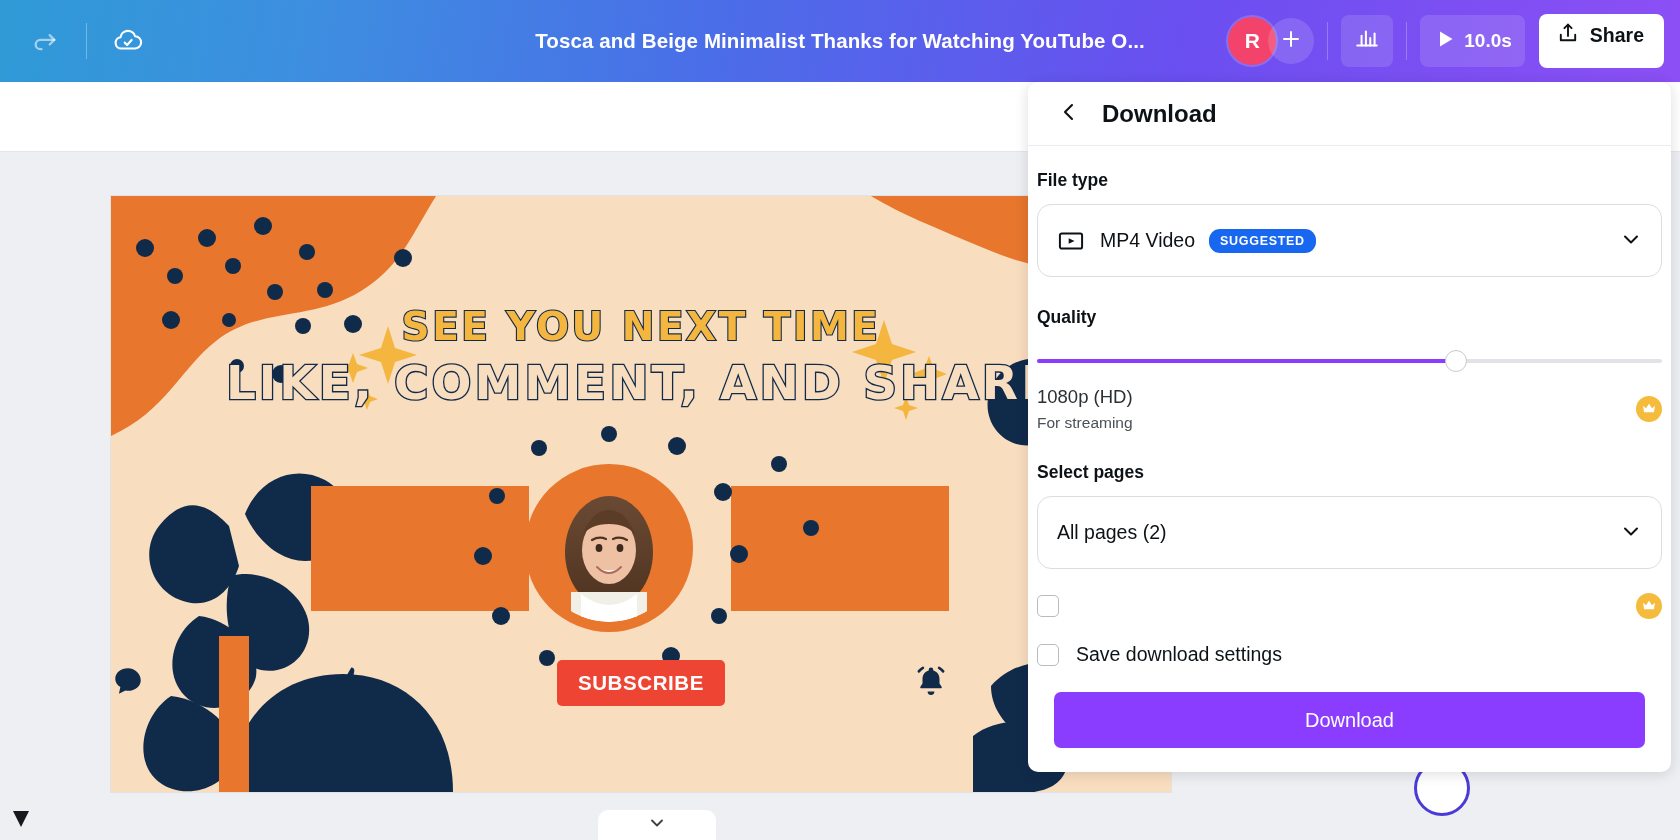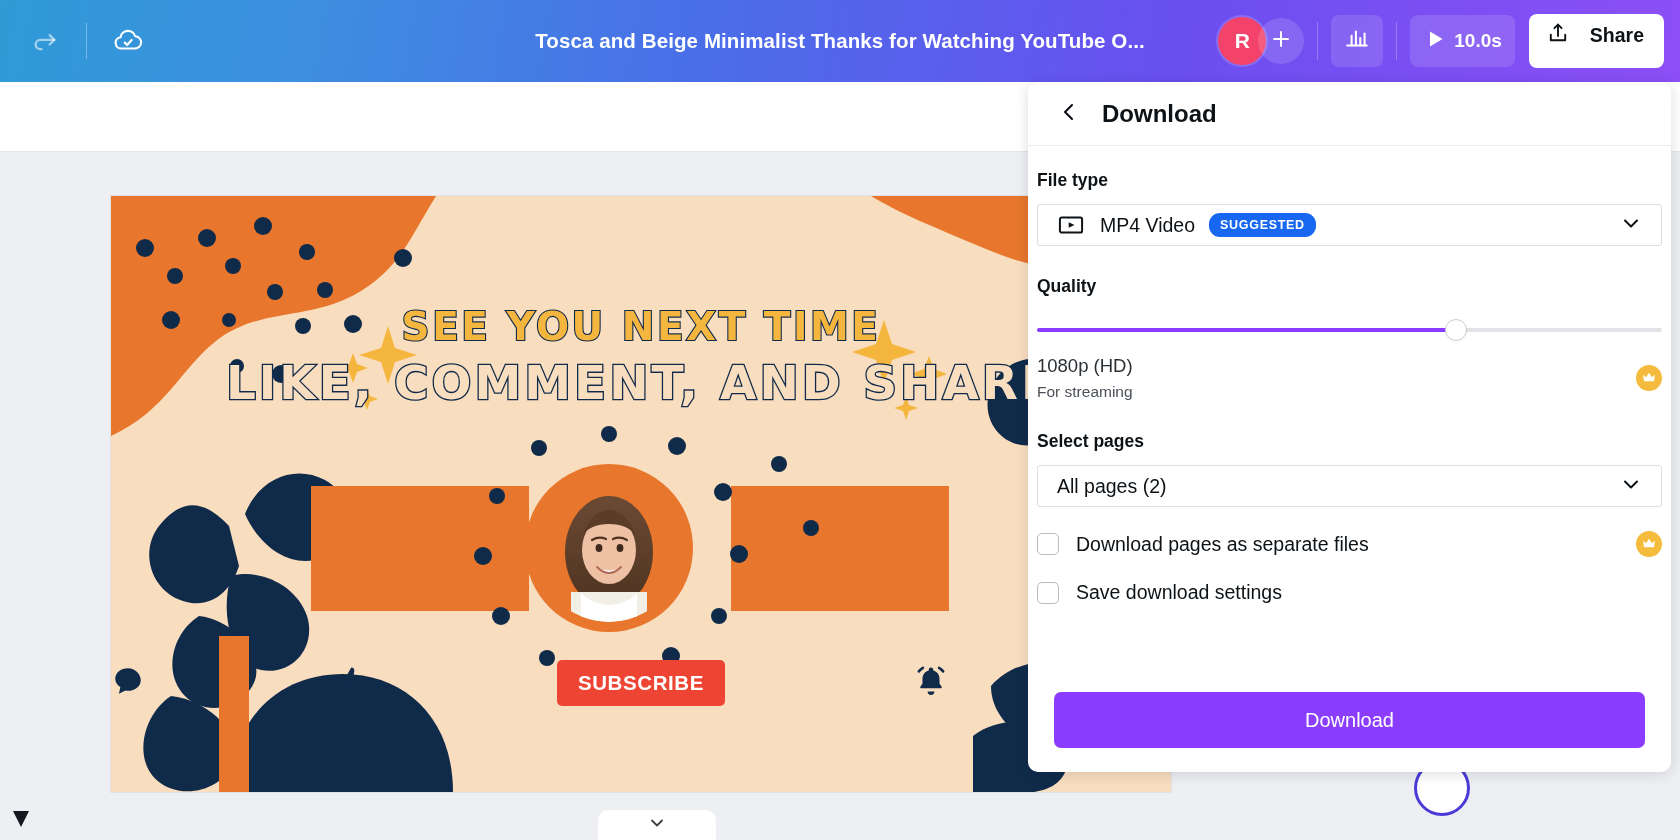--- a/index.html
+++ b/index.html
@@ -58,21 +58,21 @@
   .hdr-sep { width: 1px; height: 38px; background: rgba(255,255,255,.25); margin: 0 13px; }
   .tool-btn {
     height: 52px; border-radius: 8px; padding: 0 13px;
     background: rgba(255,255,255,.13);
     display: flex; align-items: center; gap: 7px;
     cursor: pointer;
   }
   .tool-btn .dur { color: #fff; font-size: 19px; font-weight: bold; }
   .share-btn {
     height: 54px; border-radius: 8px; background: #fff;
-    display: flex; align-items: center; gap: 20px;
+    display: flex; align-items: center; gap: 10px;
     padding: 0 20px 11px 17px; margin-left: 14px; cursor: pointer;
   }
   .share-btn span { color: #0d1216; font-size: 19.5px; font-weight: bold; }
 
   
   .subbar {
     position: absolute; left: 0; top: 82px; width: 1680px; height: 70px;
     background: #fff; border-bottom: 1px solid #e4e6ea;
     z-index: 20;
   }
@@ -173,21 +173,21 @@
   }
   .panel-head h2 { font-size: 24px; font-weight: bold; color: #0d1216; }
   .back-btn { width: 30px; height: 30px; display:flex; align-items:center; justify-content:center; cursor: pointer; }
 
   .panel-body { padding: 24px 9px 0; flex: 1 1 auto; }
 
   .field-label { font-size: 17.5px; font-weight: bold; color: #0d1216; margin-bottom: 13px; }
   .field-label.spaced { margin-top: 30px; }
 
   .select-box {
-    height: 42px; border: 1.6px solid #dcdde1; border-radius: 3px;
+    height: 73px; border: 1.6px solid #dcdde1; border-radius: 14px;
     display: flex; align-items: center; padding: 0 18px 0 19px;
     cursor: pointer; background: #fff;
   }
   .select-box .sel-text { font-size: 19.5px; color: #0d1216; }
   .select-box .grow { flex: 1 1 auto; }
   .mp4-icon { margin-right: 15px; display: flex; }
   .badge {
     background: #1767f1; color: #fff;
     font-size: 12.5px; font-weight: bold; letter-spacing: .7px;
     padding: 5px 11px; border-radius: 11px; margin-left: 14px;
@@ -529,21 +529,20 @@
         <span class="grow"></span>
         <span>
           <svg width="24" height="24" viewBox="0 0 24 24" fill="none" stroke="#0d1216" stroke-width="2" stroke-linecap="round" stroke-linejoin="round">
             <path d="M6 9.5l6 6 6-6"></path>
           </svg>
         </span>
       </div>
 
       <div class="check-row">
         <span class="checkbox"></span>
-        <span class="check-label">Download pages as separate files</span>
         <span class="crown">
           <svg width="16" height="16" viewBox="0 0 24 24" fill="#fff">
             <path d="M3 7l4.5 4L12 4l4.5 7L21 7l-1.6 10H4.6z"></path>
           </svg>
         </span>
       </div>
 
       <div class="check-row">
         <span class="checkbox"></span>
         <span class="check-label">Save download settings</span>

